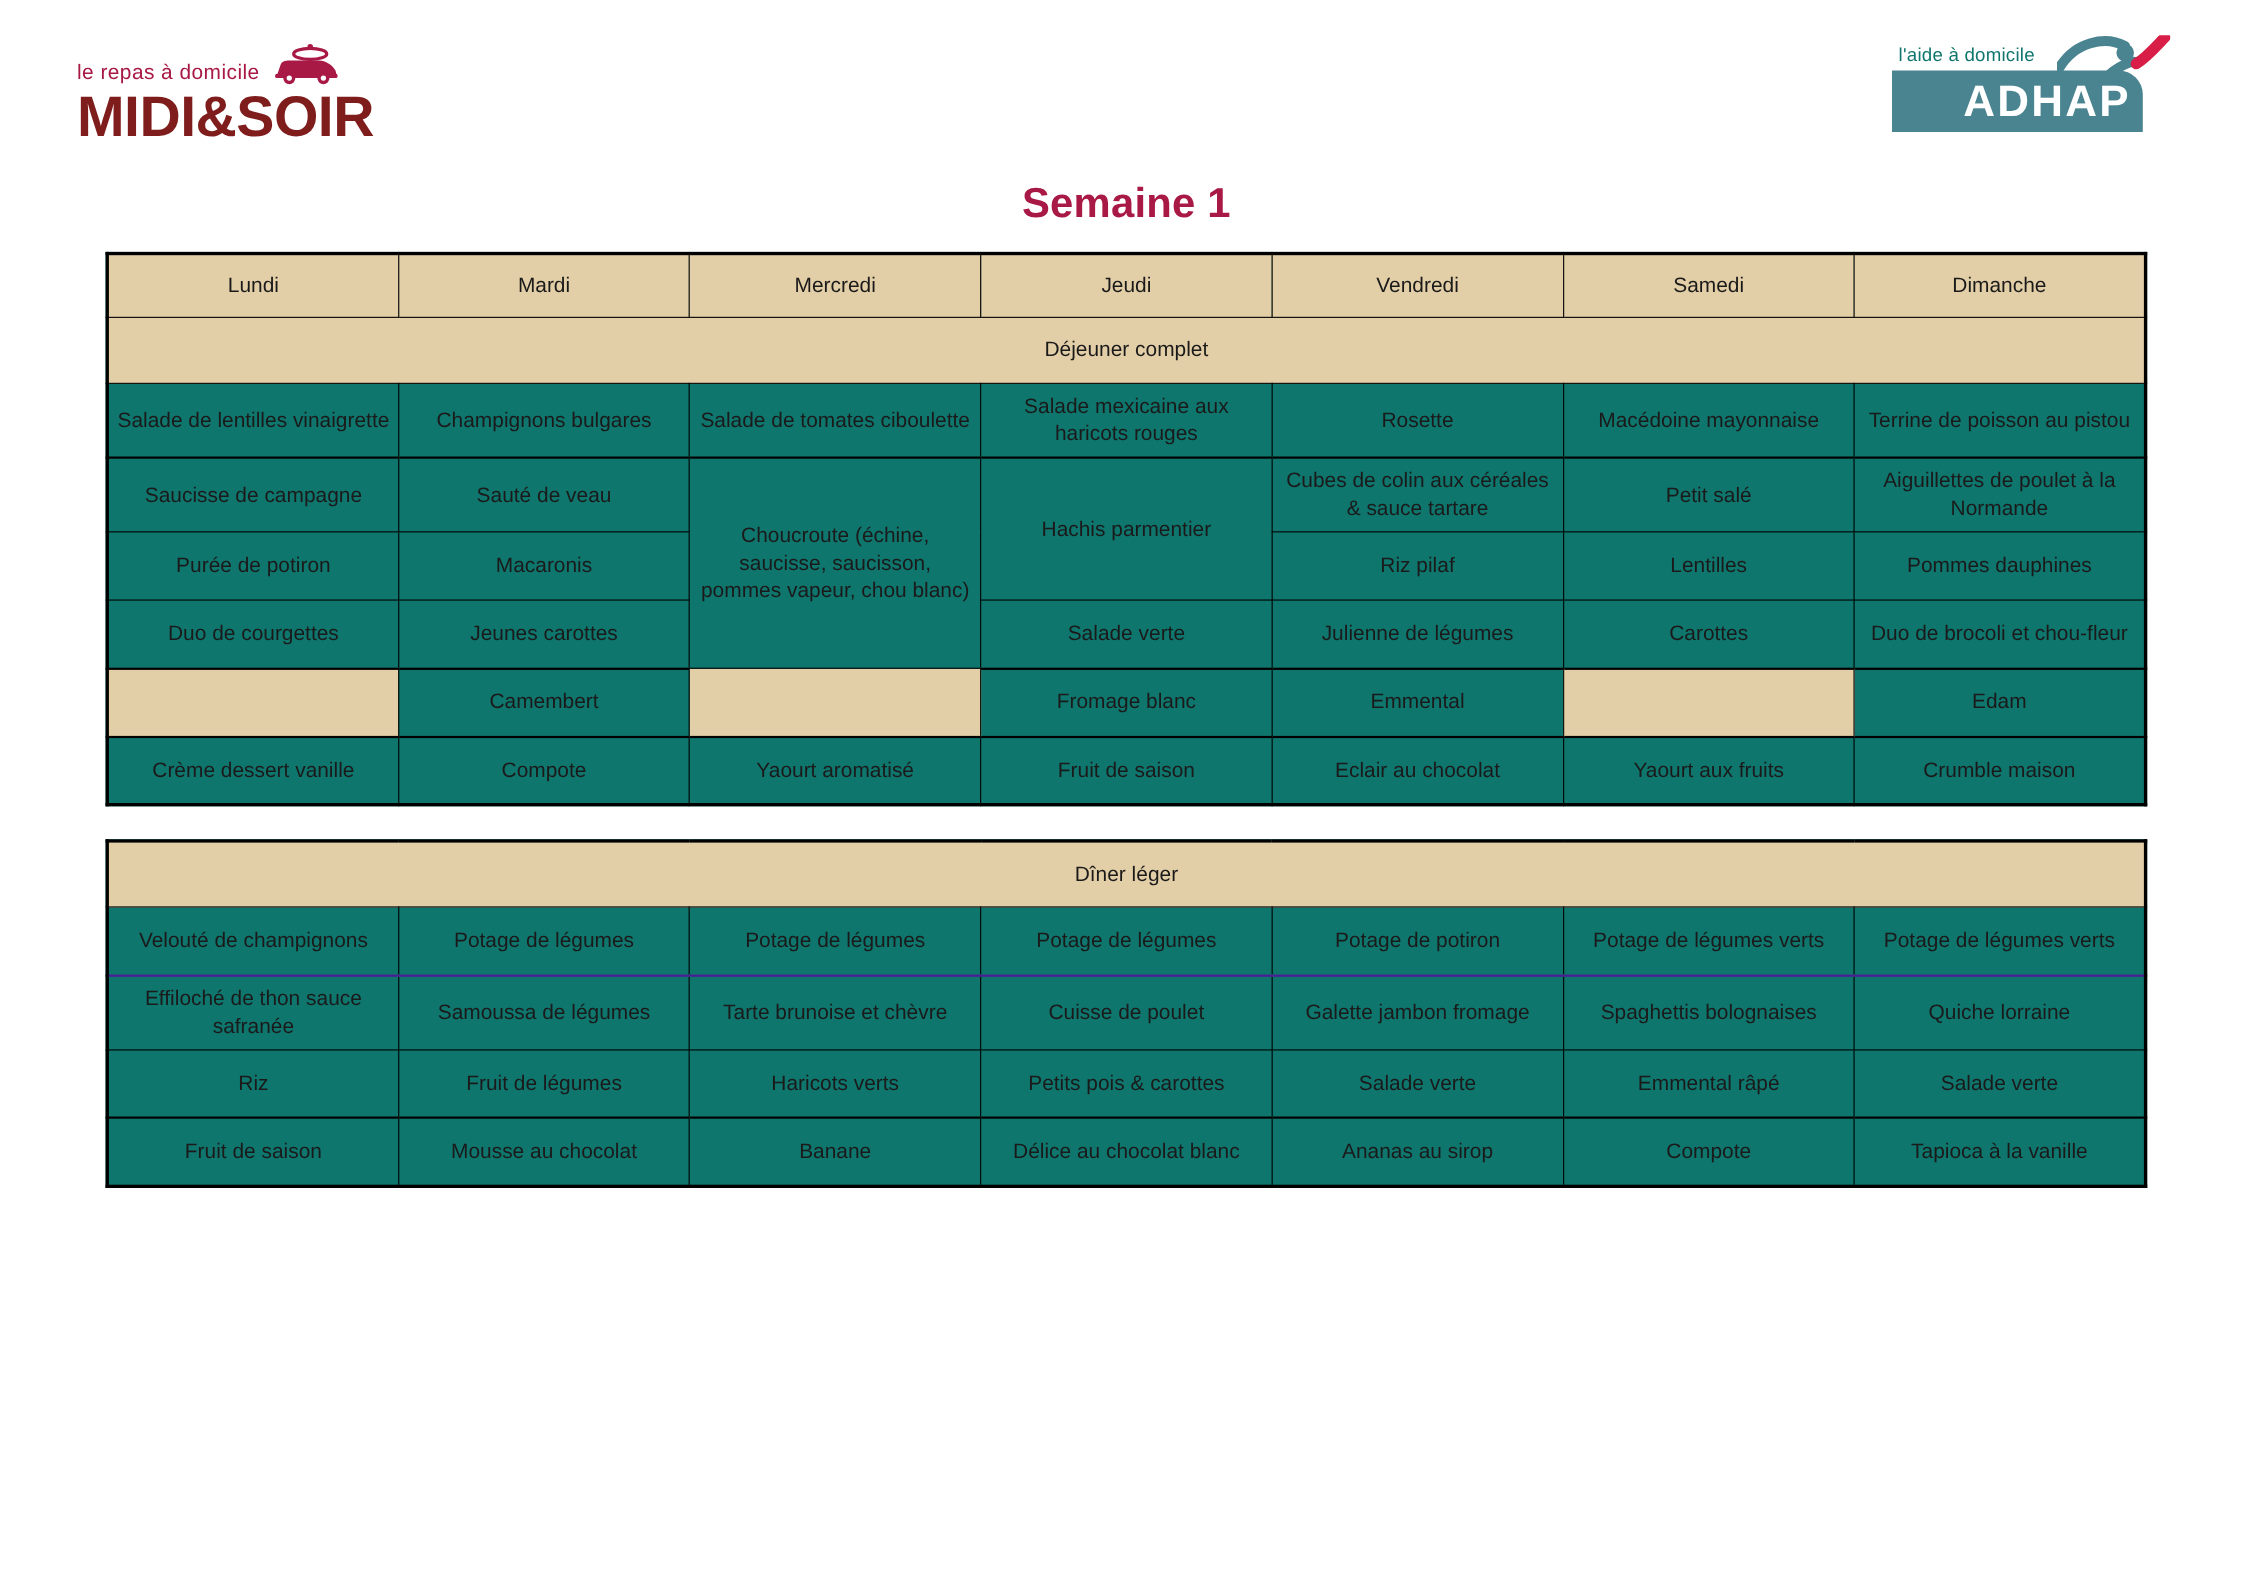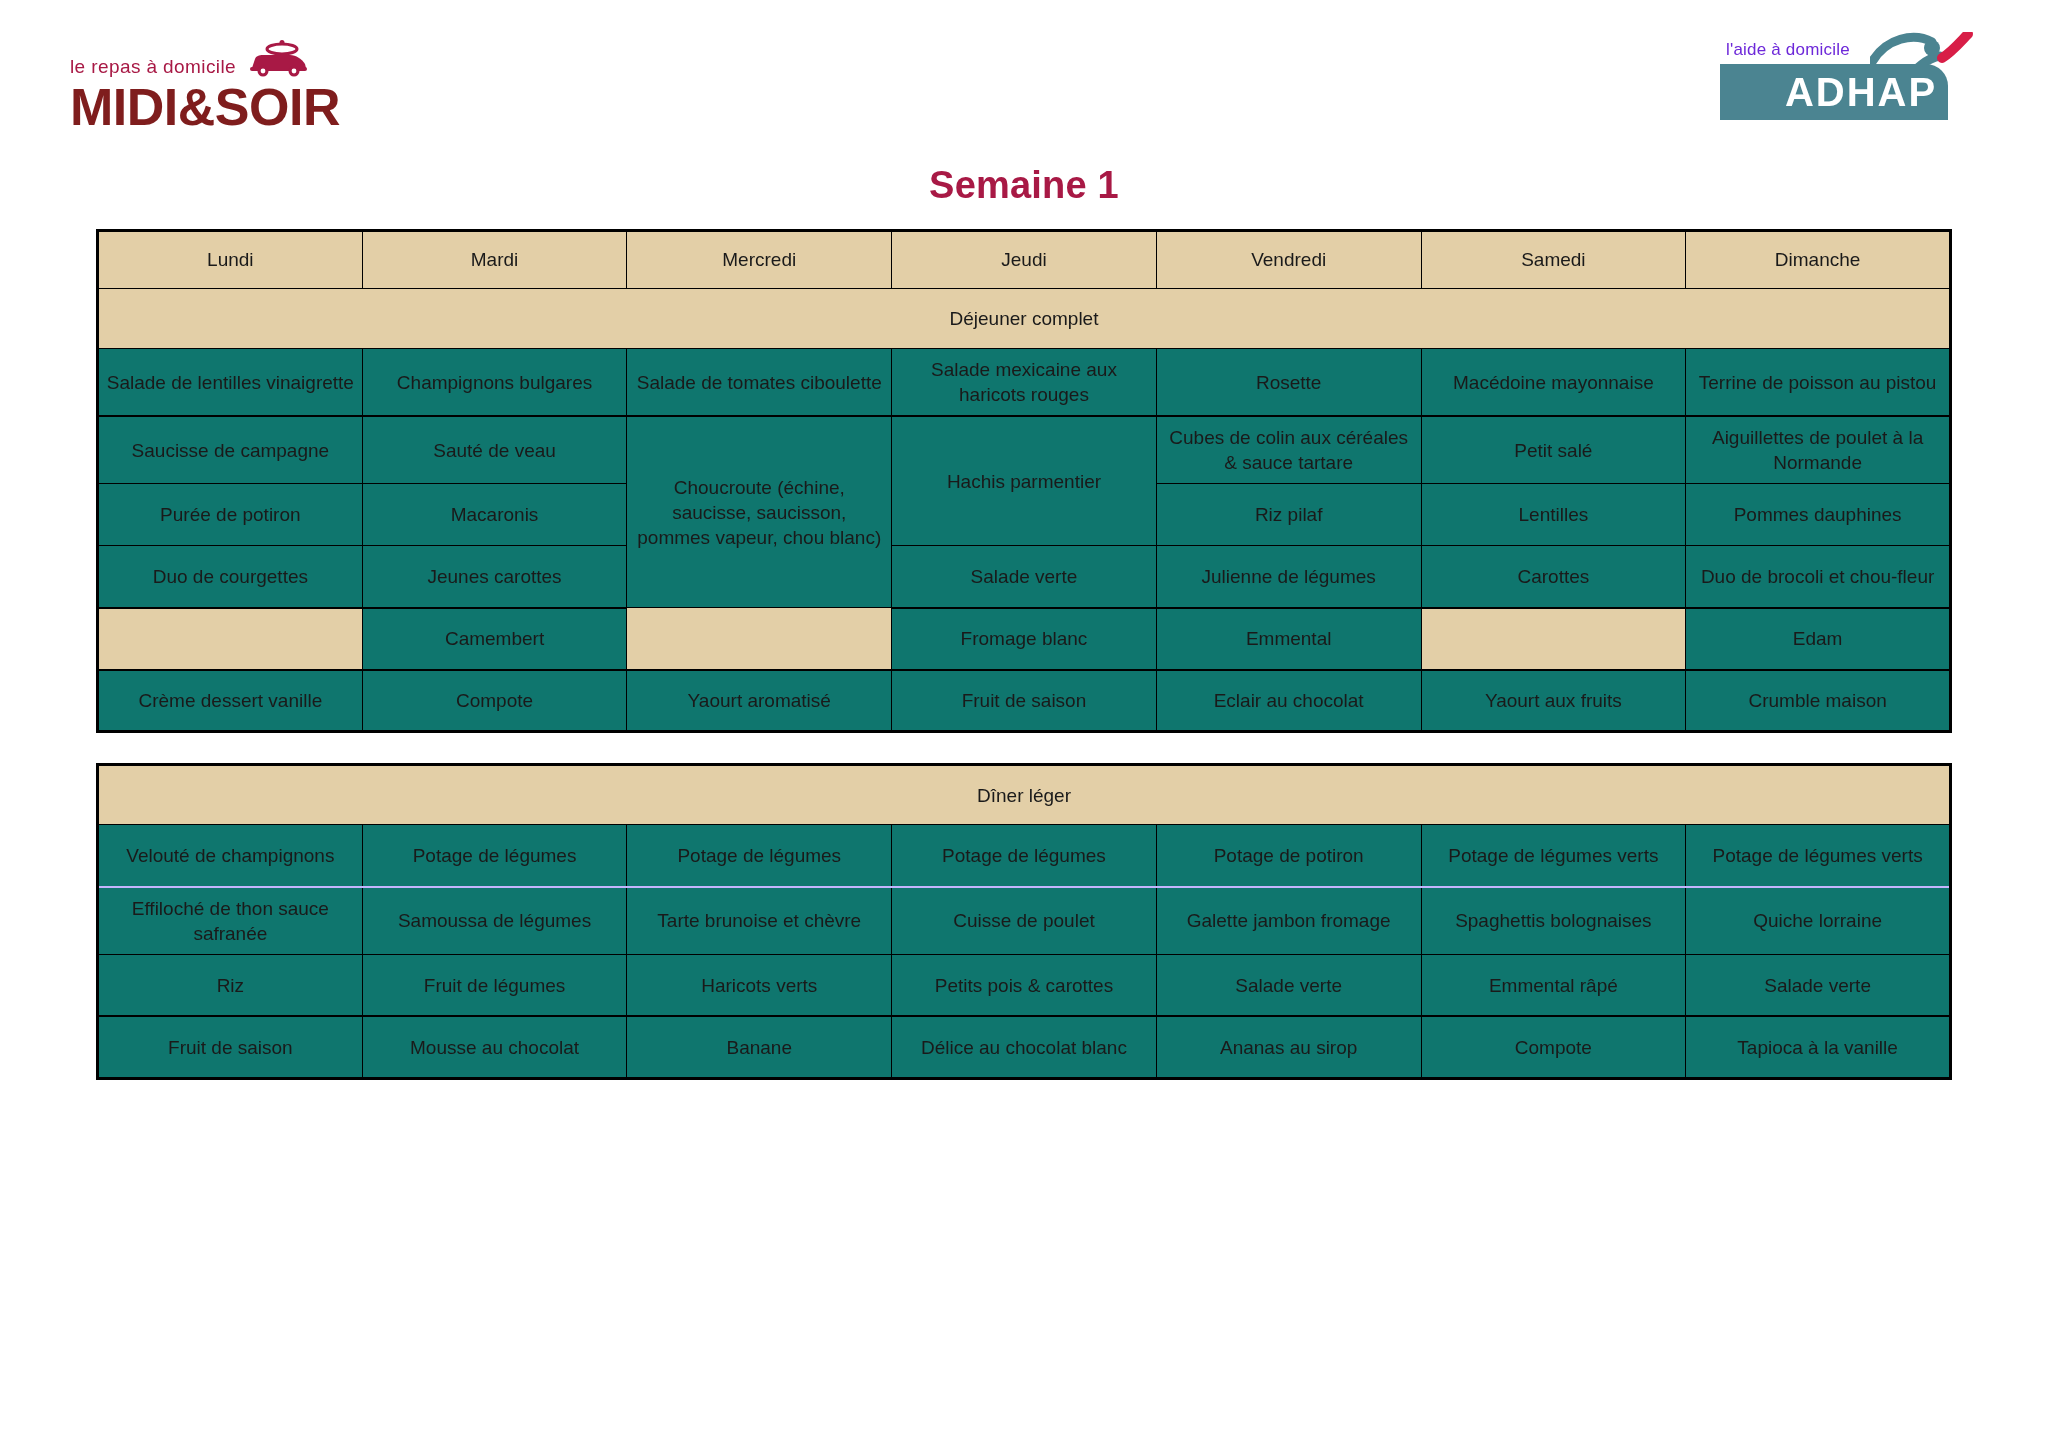--- a/index.html
+++ b/index.html
@@ -61,21 +61,21 @@
     right: 78px;
     top: 32px;
     width: 250px;
     height: 92px;
   }
   .ad-tag {
     position: absolute;
     left: 6px;
     top: 8px;
     font-size: 17px;
-    color: #6d28d9;
+    color: #0f766e;
     white-space: nowrap;
     letter-spacing: 0.2px;
   }
   .ad-box {
     position: absolute;
     left: 0px;
     top: 32px;
     width: 228px;
     height: 56px;
     background: #4b8491;
@@ -162,21 +162,21 @@
   tr.r-fromage td { height: 62px; }
   tr.r-dessert td { height: 62px; }
 
   td.empty-tan { background: #e3cfa7; }
 
   
   tr.r-entree td { border-bottom: 2px solid #000; }
   tr.r-garn2 td  { border-bottom: 2px solid #000; }
   tr.r-fromage td{ border-bottom: 2px solid #000; }
 
-  tr.d-soup td { height: 62px; border-bottom: 2px solid #c4b5fd; }
+  tr.d-soup td { height: 62px; border-bottom: 2px solid #4c1d95; }
   tr.d-main td { height: 62px; }
   tr.d-side td { height: 62px; border-bottom: 2px solid #000; }
   tr.d-dess td { height: 62px; }
 
   .spacer { height: 30px; }
 </style>
 </head>
 <body>
 
 <div class="page">

